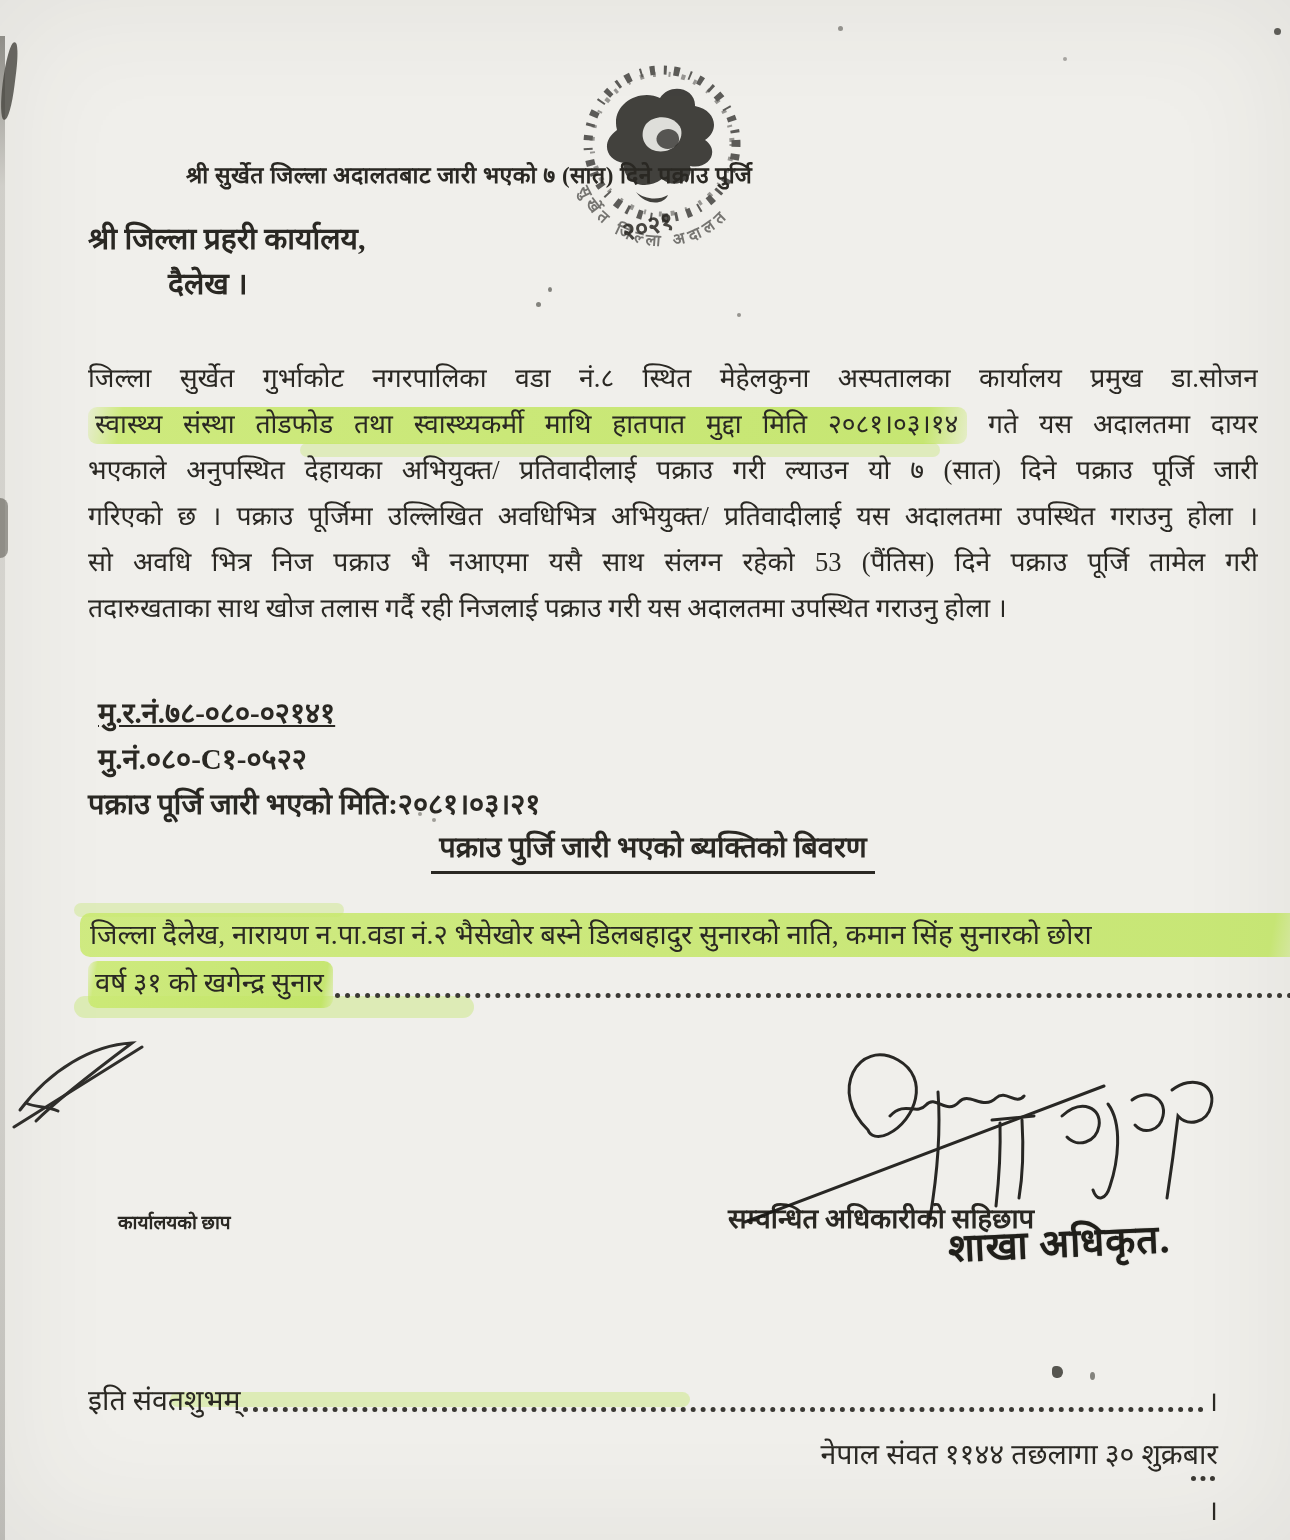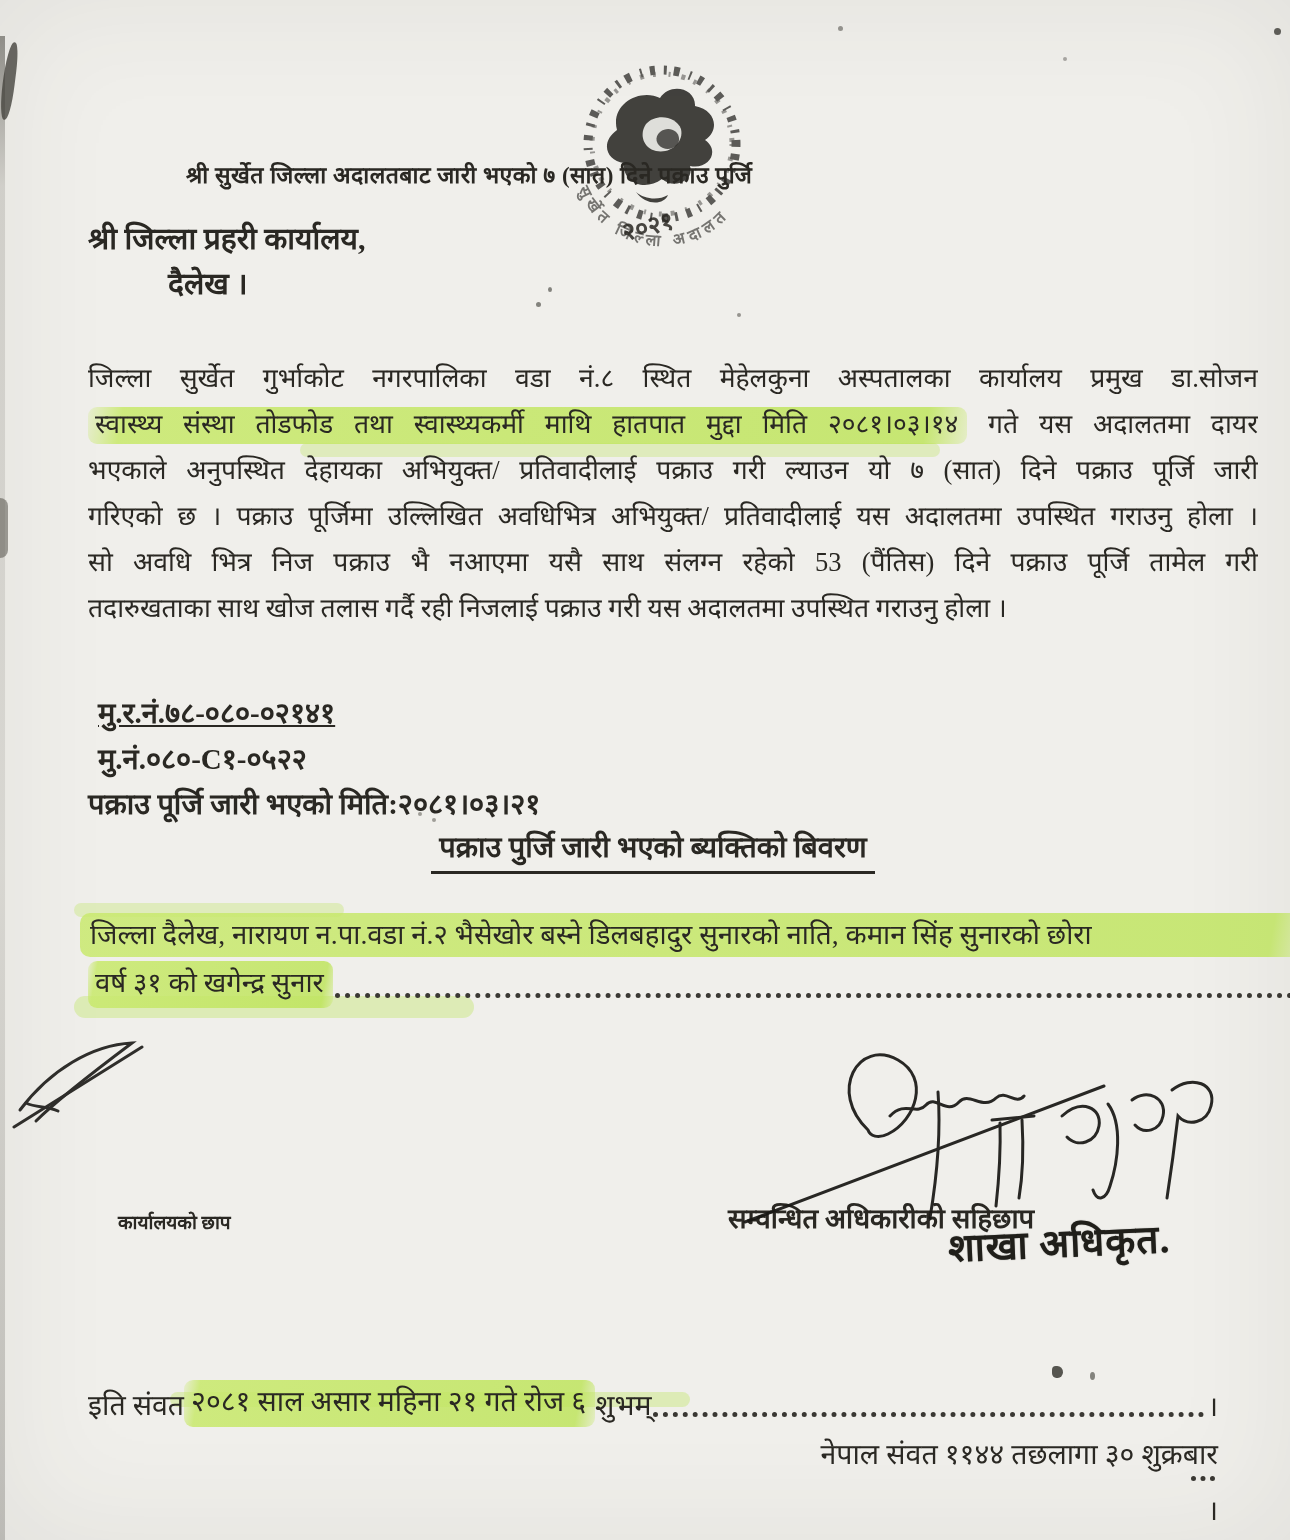--- a/index.html
+++ b/index.html
@@ -150,21 +150,20 @@
       <path d="M472,60 C492,44 517,54 511,76 C507,93 488,97 478,86 C475,112 471,142 467,168"></path>
     </g>
   </svg>
 
   <div class="abs txt lbl-office-stamp">कार्यालयको छाप</div>
   <div class="abs txt lbl-sign">सम्वन्धित अधिकारीको सहिछाप</div>
   <div class="abs txt stamp-designation">शाखा अधिकृत.</div>
 
   <div class="abs footrow" style="left:88px;top:1354px;width:1130px;">
     <span class="txtpart">इति संवत </span>
-    <span class="txtpart hl" style="line-height:40px;">२०८१ साल असार महिना २१ गते रोज ६</span>
     <span class="txtpart"> शुभम्</span>
     <span class="dots"></span>
     <span class="endbar">।</span>
   </div>
   <div class="abs footrow" style="left:88px;top:1408px;width:1130px;flex-direction:column;">
     <span class="txtpart">नेपाल संवत ११४४ तछलागा ३० शुक्रबार</span>
     <span class="dots"></span>
     <span class="endbar">।</span>
   </div>
 

